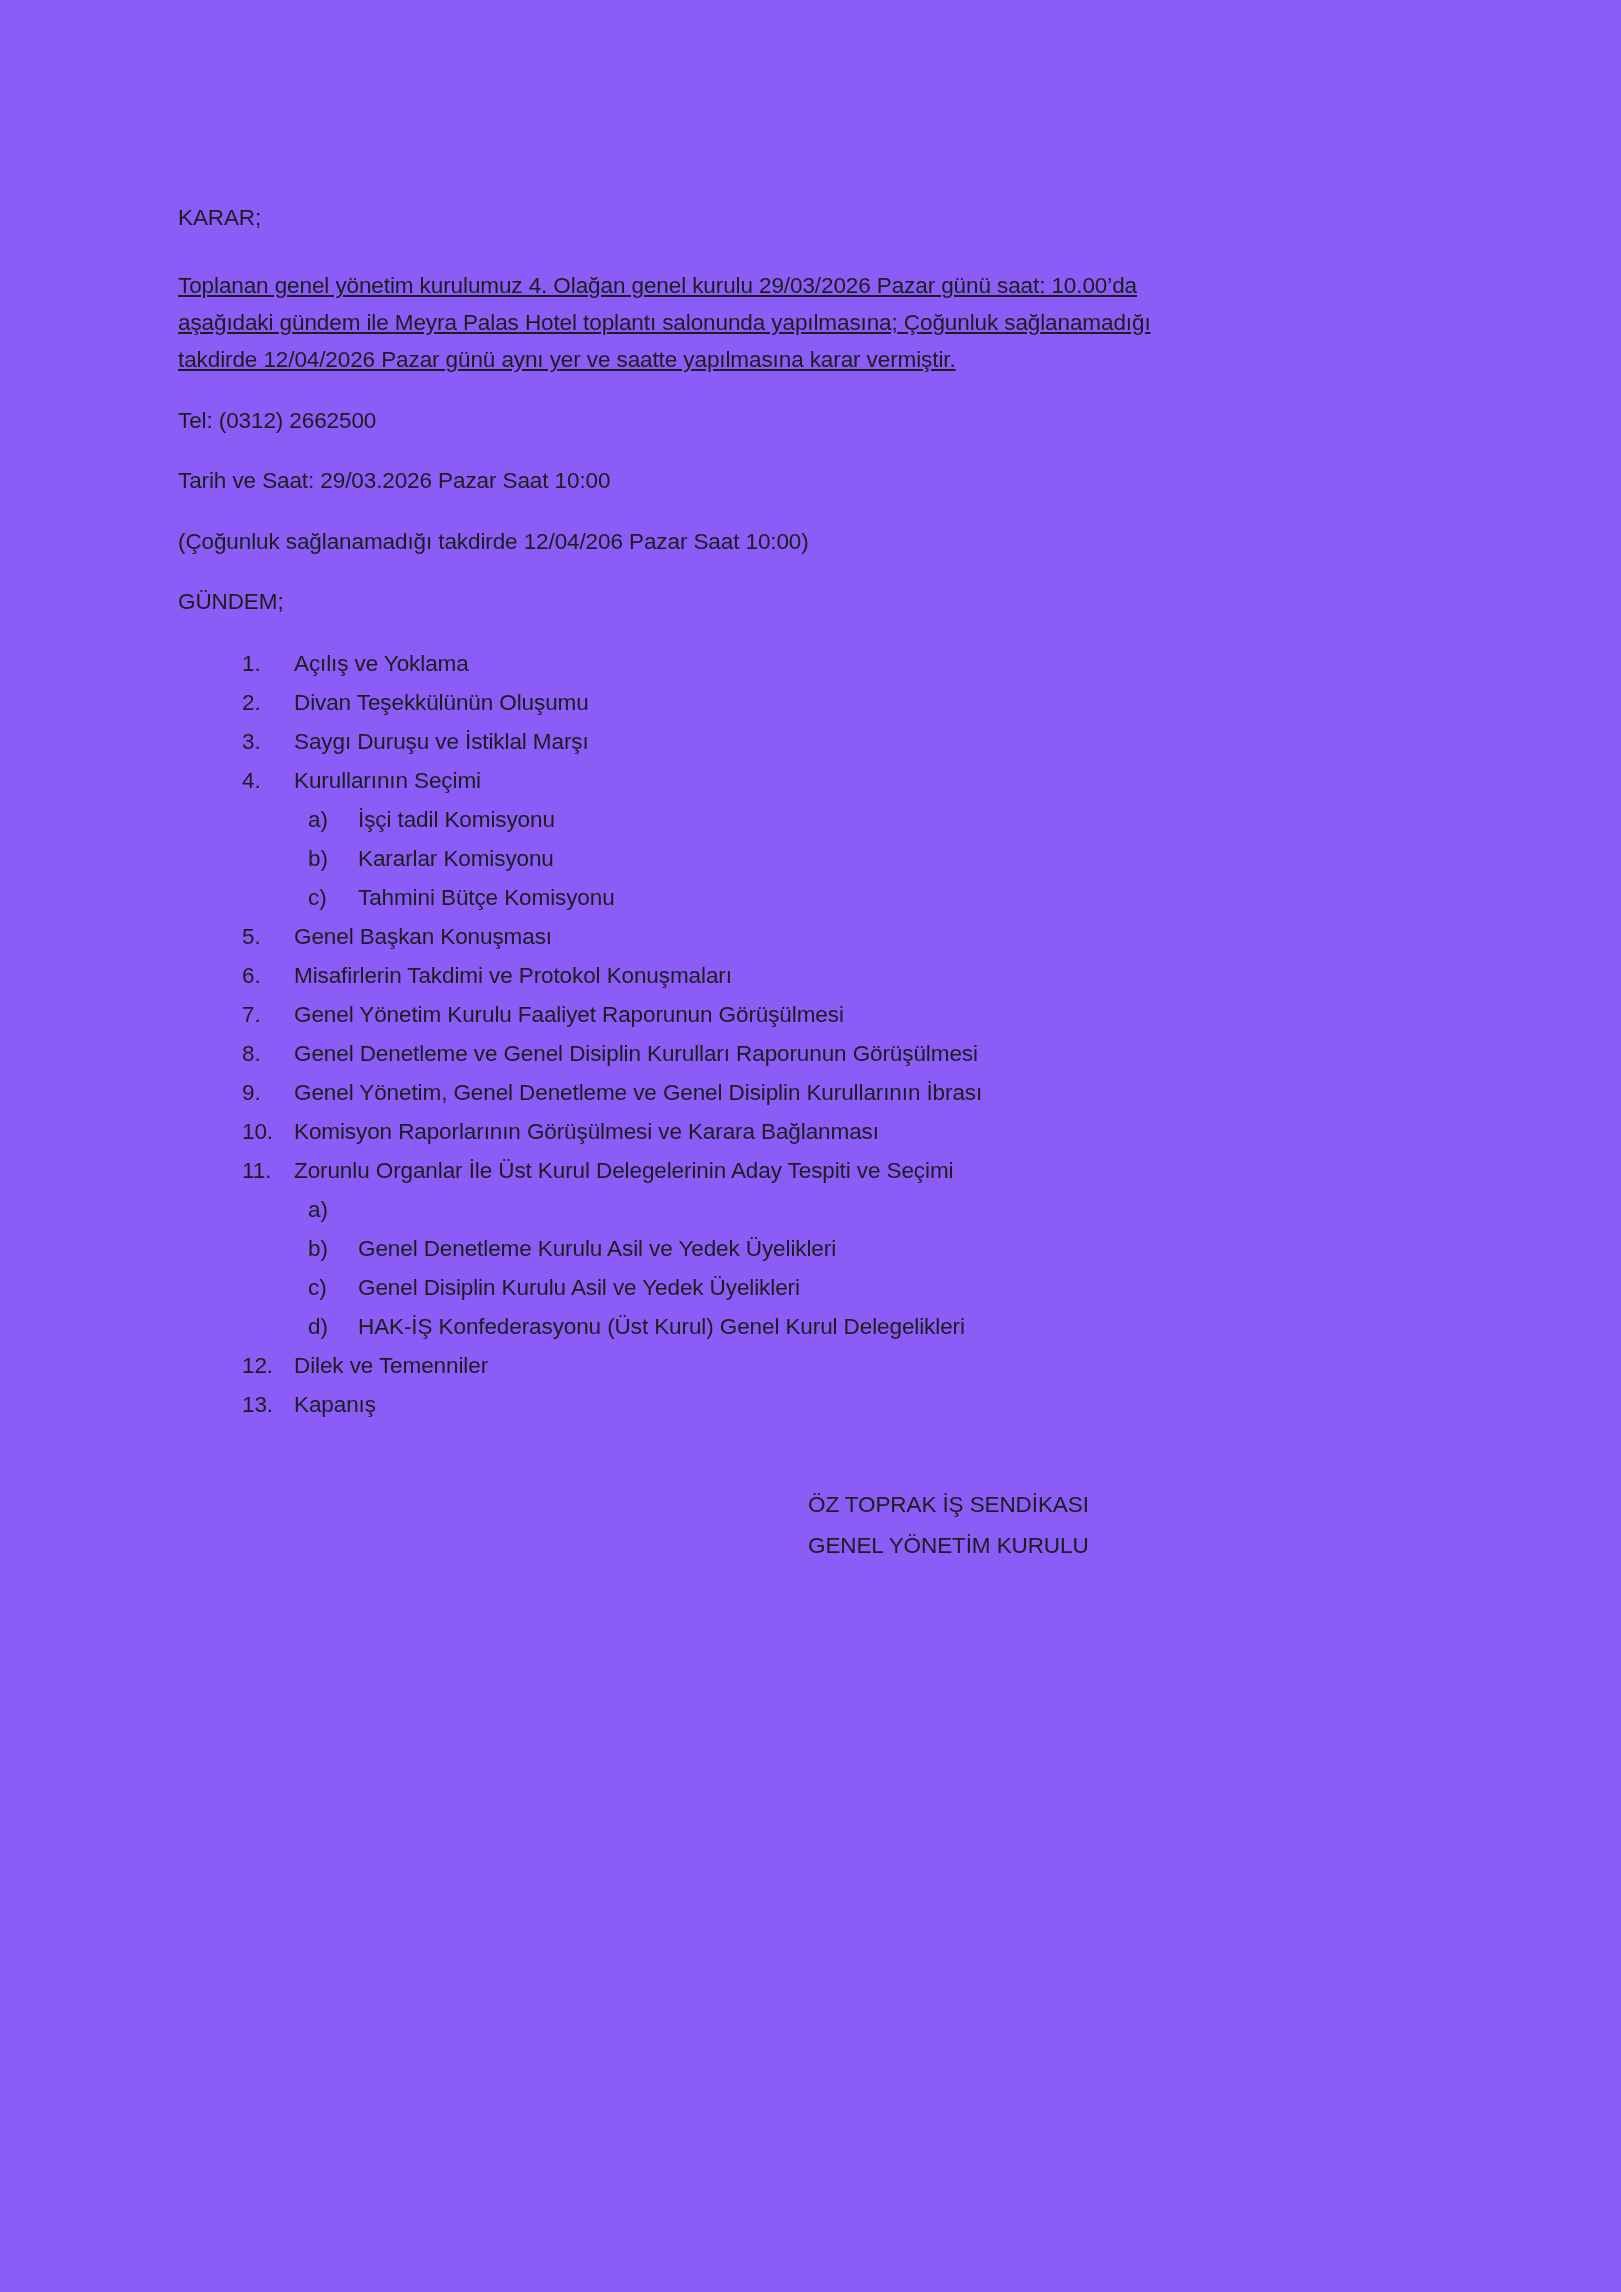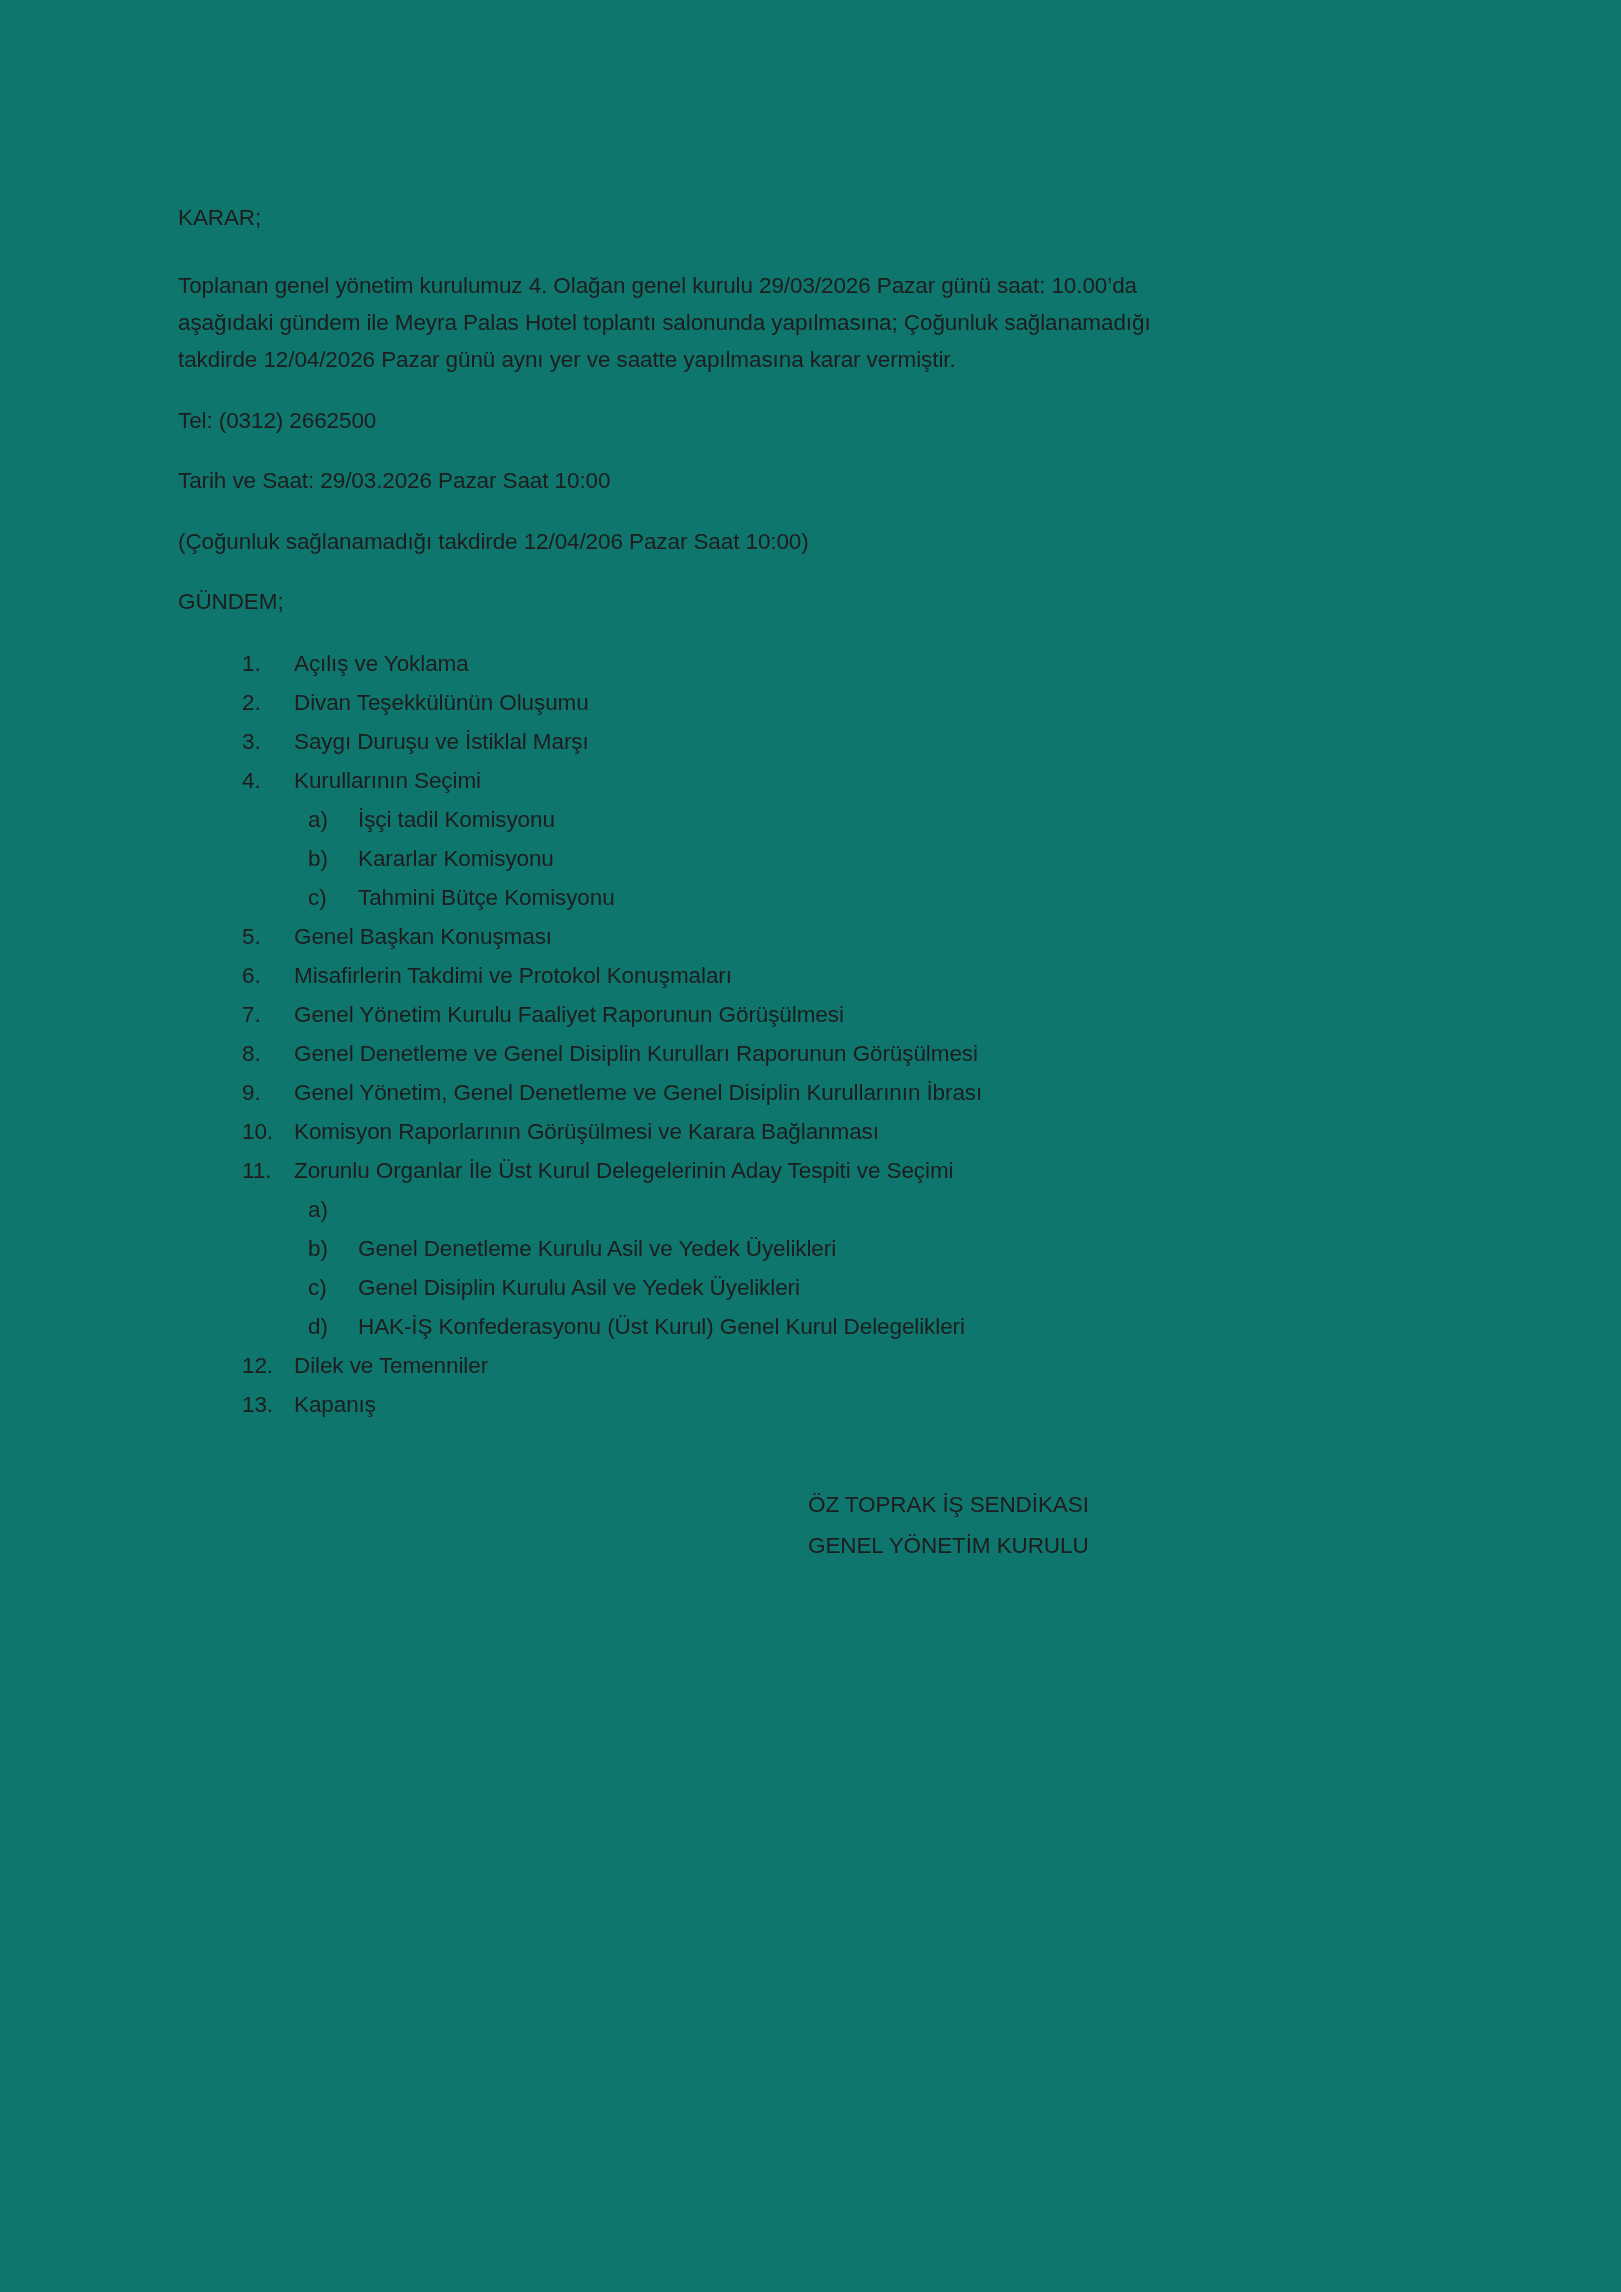--- a/index.html
+++ b/index.html
@@ -1,37 +1,37 @@
 <!DOCTYPE html>
 <html><head>
 <meta charset="utf-8">
 <style>
   html, body { margin: 0; padding: 0; background: #ffffff; }
   .page {
     position: relative;
     width: 1621px;
     height: 2293px;
-    background: #0f766e;
+    background: #8b5cf6;
     font-family: "Liberation Sans", sans-serif;
     color: #1d1d1d;
     overflow: hidden;
   }
   .content {
     padding: 199px 147px 0 178px;
     letter-spacing: -0.1px;
   }
   .para {
     font-size: 22.5px;
     line-height: 37px;
     margin: 0 0 23.5px 0;
     white-space: nowrap;
   }
   .doc-title { margin-bottom: 31px; }
   .intro-line { font-size: 22.5px; line-height: 37px; }
-  .intro-para { margin: 0 0 23.5px 0; }
+  .intro-para { margin: 0 0 23.5px 0; text-decoration: underline; }
   .agenda {
     margin-top: 5.9px;
     font-size: 22.5px;
     line-height: 39px;
   }
   .agenda-item { display: flex; white-space: nowrap; }
   .agenda-item.level-1 { padding-left: 64px; }
   .agenda-item.level-1 .marker { width: 52px; flex: 0 0 52px; }
   .agenda-item.level-2 { padding-left: 130px; }
   .agenda-item.level-2 .marker { width: 50px; flex: 0 0 50px; }

